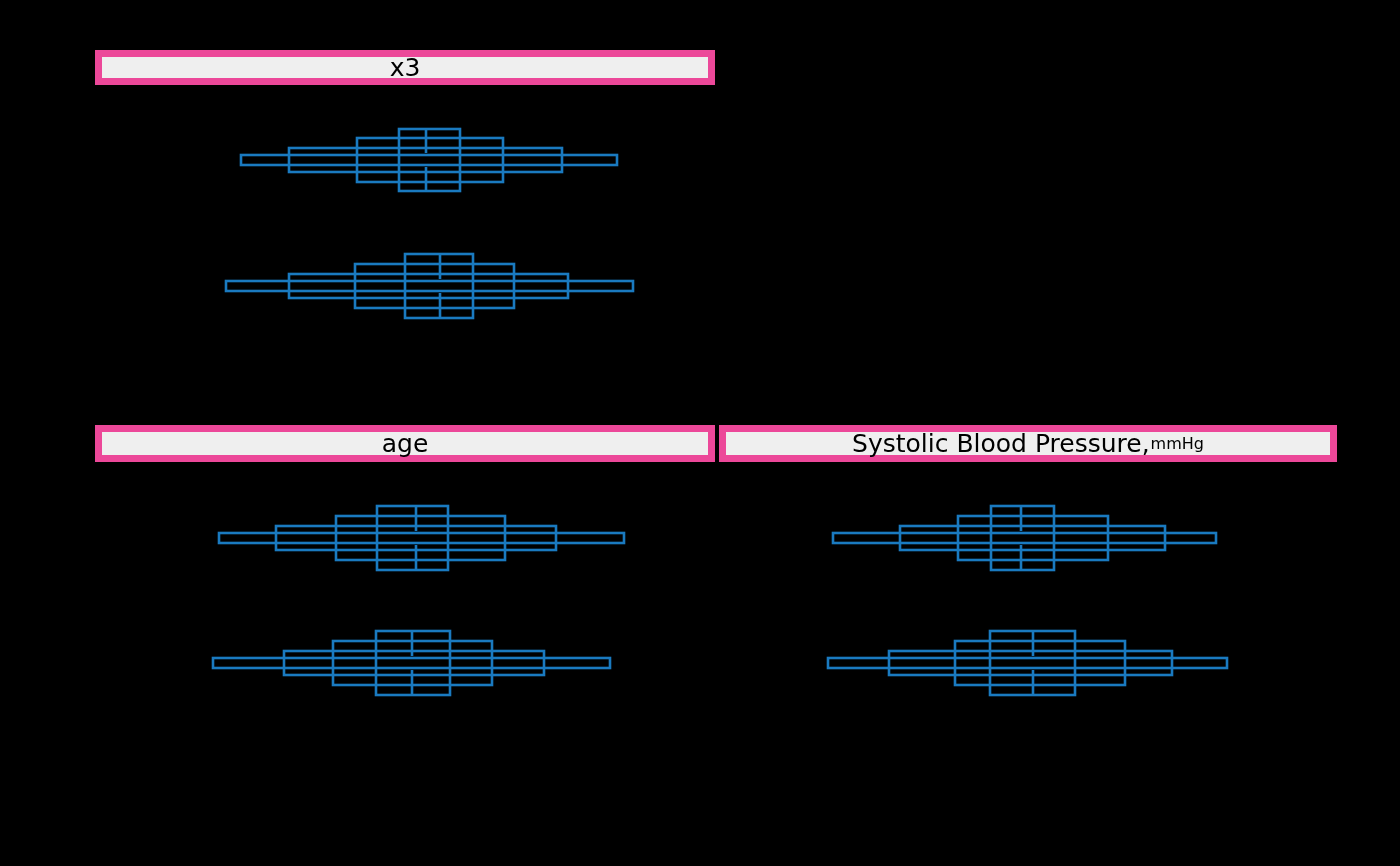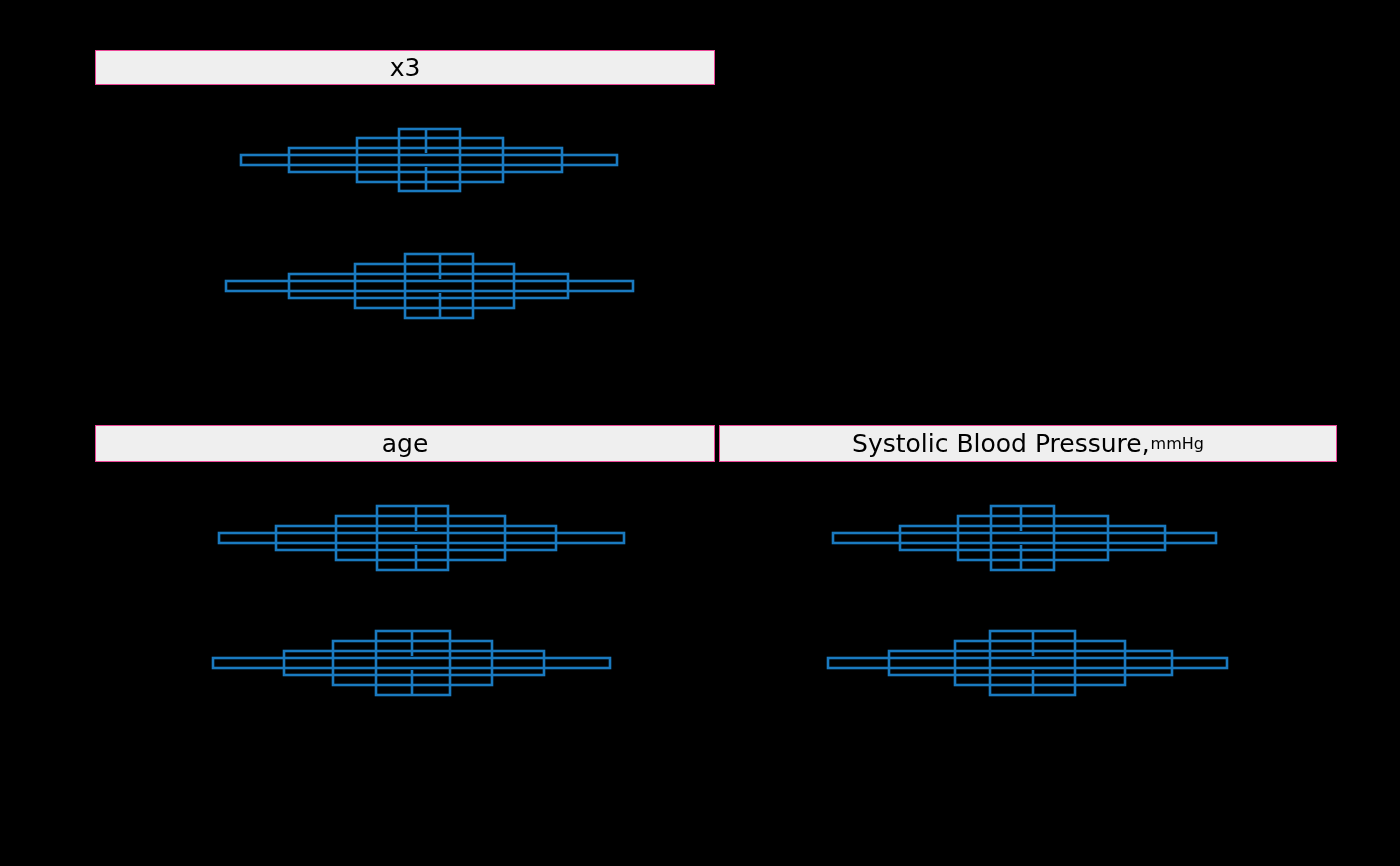--- a/index.html
+++ b/index.html
@@ -1,18 +1,18 @@
 <!DOCTYPE html>
 <html><head>
 <meta charset="utf-8">
 <style>
   html,body{margin:0;padding:0;background:#000;}
   #page{position:relative;width:1400px;height:866px;background:#000000;overflow:hidden;
         font-family:"DejaVu Sans","Liberation Sans",sans-serif;}
-  .panel-header{position:absolute;background:#efefef;border:1px solid #ec4899;
+  .panel-header{position:absolute;background:#efefef;border:7px solid #ec4899;
         box-sizing:border-box;display:flex;align-items:center;justify-content:center;
         color:#000000;white-space:nowrap;}
   .ph-main{font-size:25px;line-height:1;}
   .ph-sub{font-size:16px;line-height:1;padding-left:1px;}
   .plotsvg{position:absolute;left:0;top:0;}
 </style>
 </head>
 <body>
 
 <div id="page">

